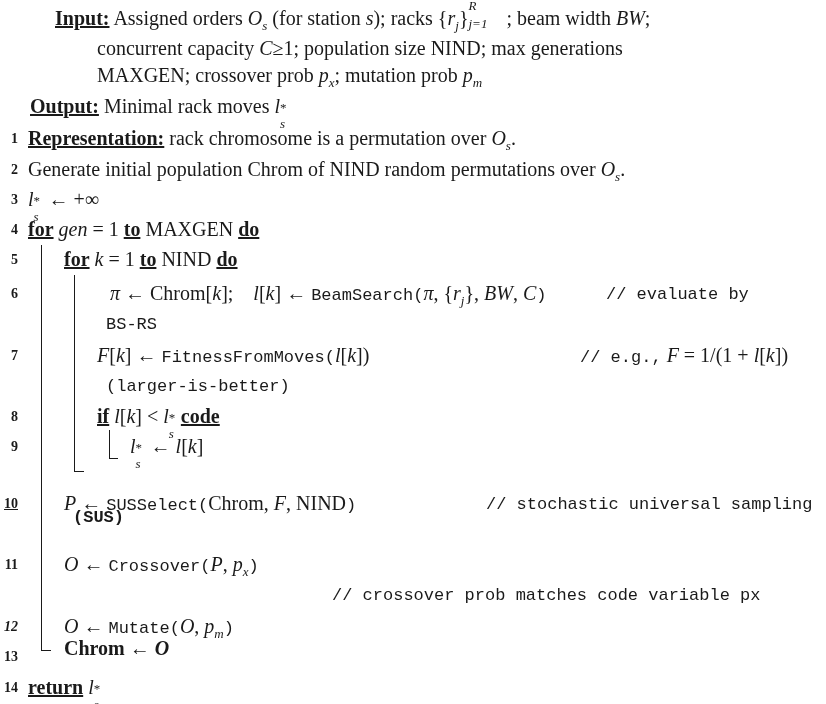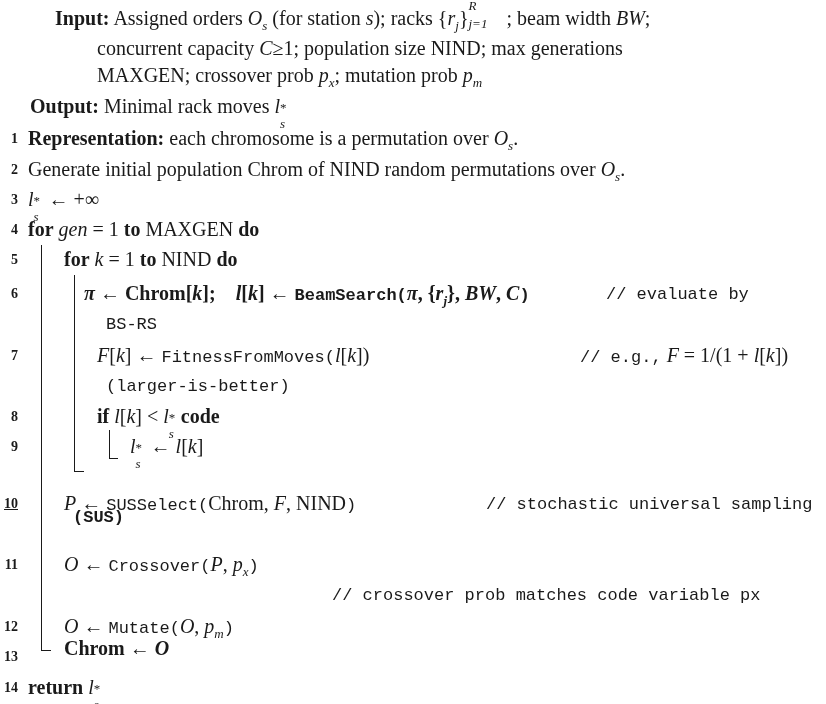--- a/index.html
+++ b/index.html
@@ -2,21 +2,21 @@
 <html><head>
 <meta charset="utf-8">
 <style>
   html, body { margin: 0; padding: 0; background: #ffffff; }
   body {
     width: 826px; height: 704px; position: relative; overflow: hidden;
     font-family: "Liberation Serif", "DejaVu Serif", serif;
     color: #1a1a1a; font-size: 20px;
   }
   .abs { position: absolute; white-space: nowrap; line-height: 1; }
-  .b { font-weight: bold; }
+  .b { font-weight: bold; text-decoration: underline; }
   .i { font-style: italic; }
   .tt { font-family: "Liberation Mono", "DejaVu Sans Mono", monospace; font-size: 17px; }
   .ln { font-size: 14px; font-weight: bold; width: 18px; text-align: right; }
   .vrule { position: absolute; width: 1px; background: #1a1a1a; }
   .hrule { position: absolute; height: 1px; background: #1a1a1a; }
   sub, sup { font-size: 13px; line-height: 0; }
 </style>
 </head>
 <body>
 
@@ -30,21 +30,21 @@
 <div class="abs" style="left:97px; top:65px;">
   <span>MAXGEN; crossover prob </span><span class="i">p</span><sub class="i">x</sub><span>; mutation prob </span><span class="i">p</span><sub class="i">m</sub>
 </div>
 <div class="abs" style="left:30px; top:96px;">
   <span class="b">Output:</span>
   <span>Minimal rack moves </span><span class="i">l</span><span style="display:inline-block; position:relative; width:10px;"><span style="position:absolute; left:0; top:-12px; font-size:13px;">*</span><span style="position:absolute; left:0; top:4px; font-size:13px;" class="i">s</span></span>
 </div>
 
 <div class="abs ln" style="left:0; top:132px;">1</div>
 <div class="abs" style="left:28px; top:128px;">
-  <span class="b">Representation:</span><span> each chromosome is a permutation over </span><span class="i">O</span><sub class="i">s</sub><span>.</span>
+  <span class="b">Representation:</span><span> rack chromosome is a permutation over </span><span class="i">O</span><sub class="i">s</sub><span>.</span>
 </div>
 
 <div class="abs ln" style="left:0; top:163px;">2</div>
 <div class="abs" style="left:28px; top:159px;">
   <span>Generate initial population Chrom of NIND random permutations over </span><span class="i">O</span><sub class="i">s</sub><span>.</span>
 </div>
 
 <div class="abs ln" style="left:0; top:193px;">3</div>
 <div class="abs" style="left:28px; top:189px;">
   <span class="i">l</span><span style="display:inline-block; position:relative; width:10px;"><span style="position:absolute; left:0; top:-12px; font-size:13px;">*</span><span style="position:absolute; left:0; top:4px; font-size:13px;" class="i">s</span></span><span> ← +∞</span>
@@ -60,21 +60,21 @@
 
 <div class="abs ln" style="left:0; top:253px;">5</div>
 <div class="abs" style="left:64px; top:249px;">
   <span class="b">for</span> <span class="i">k</span><span> = 1 </span><span class="b">to</span><span> NIND </span><span class="b">do</span>
 </div>
 
 <div class="vrule" style="left:74px; top:275px; height:196px;"></div>
 <div class="hrule" style="left:74px; top:471px; width:10px;"></div>
 
 <div class="abs ln" style="left:0; top:287px;">6</div>
-<div class="abs" style="left:84px; top:283px;font-weight:bold;">
+<div class="abs" style="left:110px; top:283px;">
   <span class="i">π</span><span> ← Chrom[</span><span class="i">k</span><span>];</span>&nbsp;&nbsp;&nbsp;&nbsp;<span class="i">l</span><span>[</span><span class="i">k</span><span>] ← </span><span class="tt">BeamSearch(</span><span class="i">π</span><span>, {</span><span class="i">r</span><sub class="i">j</sub><span>}, </span><span class="i">BW</span><span>, </span><span class="i">C</span><span class="tt">)</span>
 </div>
 <div class="abs tt" style="left:606px; top:286px;text-align:right;">// evaluate by</div>
 <div class="abs tt" style="left:106px; top:316px;">BS-RS</div>
 
 <div class="abs ln" style="left:0; top:349px;">7</div>
 <div class="abs" style="left:97px; top:345px;">
   <span class="i">F</span><span>[</span><span class="i">k</span><span>] ← </span><span class="tt">FitnessFromMoves(</span><span class="i">l</span><span>[</span><span class="i">k</span><span>])</span>
 </div>
 <div class="abs" style="left:580px; top:345px;text-align:right;">
@@ -101,21 +101,21 @@
 </div>
 <div class="abs tt" style="left:486px; top:496px;">// stochastic universal sampling</div>
 <div class="abs tt" style="left:73px; top:509px;font-weight:bold;">(SUS)</div>
 
 <div class="abs ln" style="left:0; top:558px;">11</div>
 <div class="abs" style="left:64px; top:554px;">
   <span class="i">O</span><span> ← </span><span class="tt">Crossover(</span><span class="i">P</span><span>, </span><span class="i">p</span><sub class="i">x</sub><span class="tt">)</span>
 </div>
 <div class="abs tt" style="left:332px; top:587px;">// crossover prob matches code variable px</div>
 
-<div class="abs ln" style="left:0; top:620px;">12</div>
+<div class="abs ln" style="left:0; top:620px;font-style:italic;">12</div>
 <div class="abs" style="left:64px; top:616px;">
   <span class="i">O</span><span> ← </span><span class="tt">Mutate(</span><span class="i">O</span><span>, </span><span class="i">p</span><sub class="i">m</sub><span class="tt">)</span>
 </div>
 
 <div class="abs ln" style="left:0; top:650px;">13</div>
 <div class="abs" style="left:64px; top:638px;font-weight:bold;">
   <span>Chrom</span><span> ← </span><span class="i">O</span>
 </div>
 
 <div class="abs ln" style="left:0; top:681px;">14</div>

